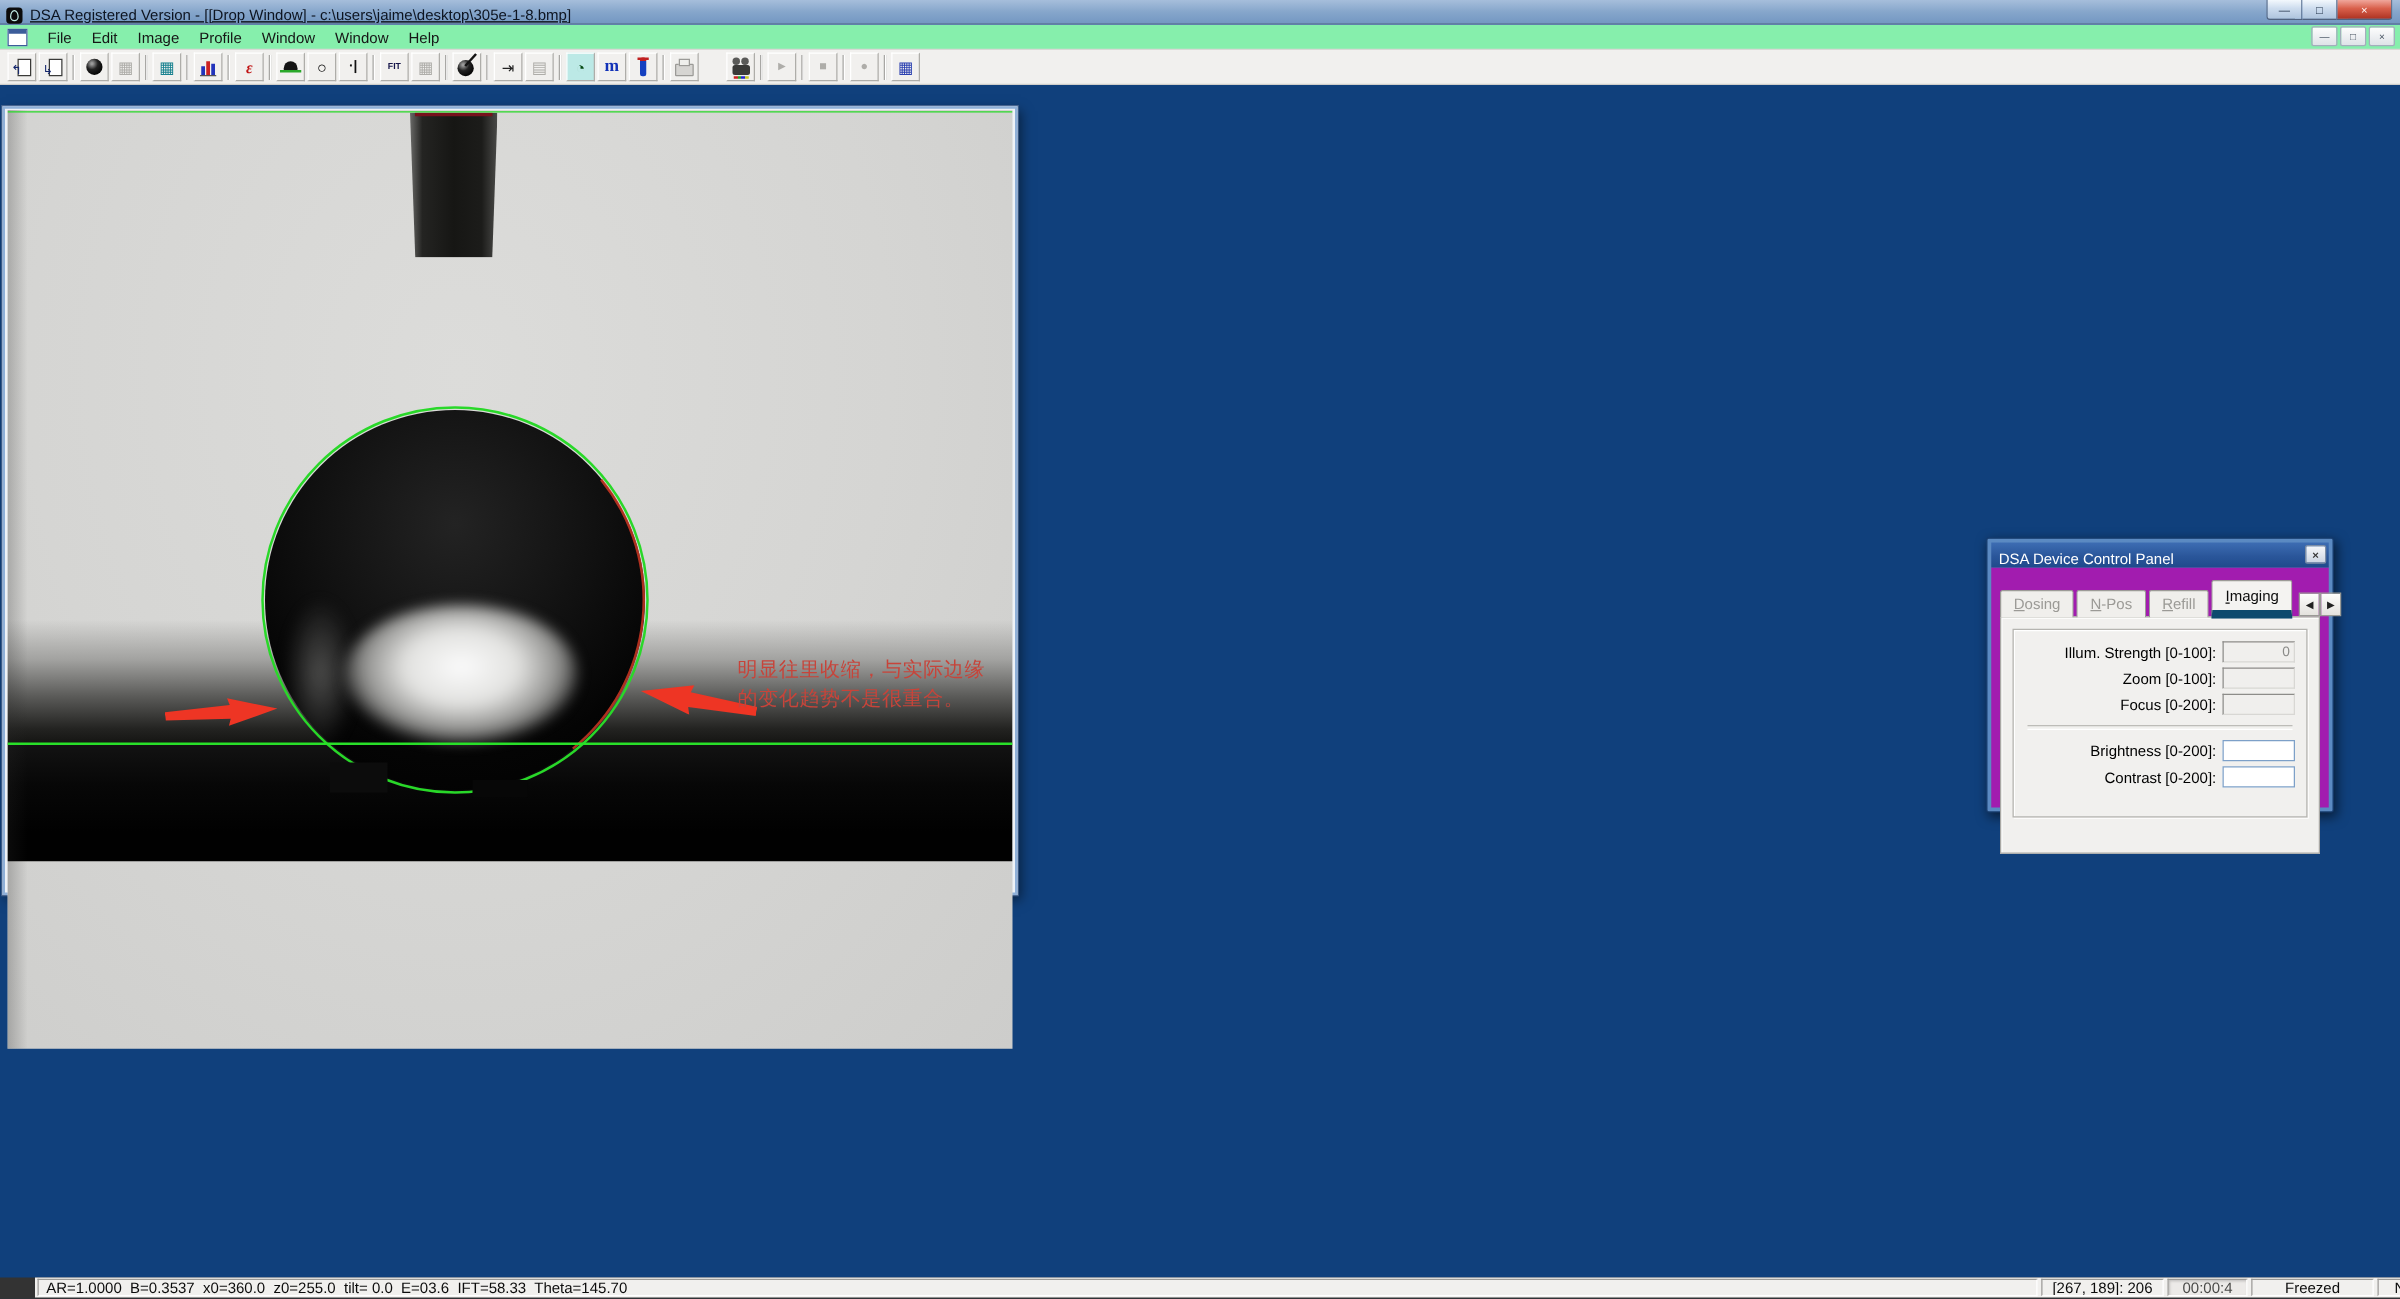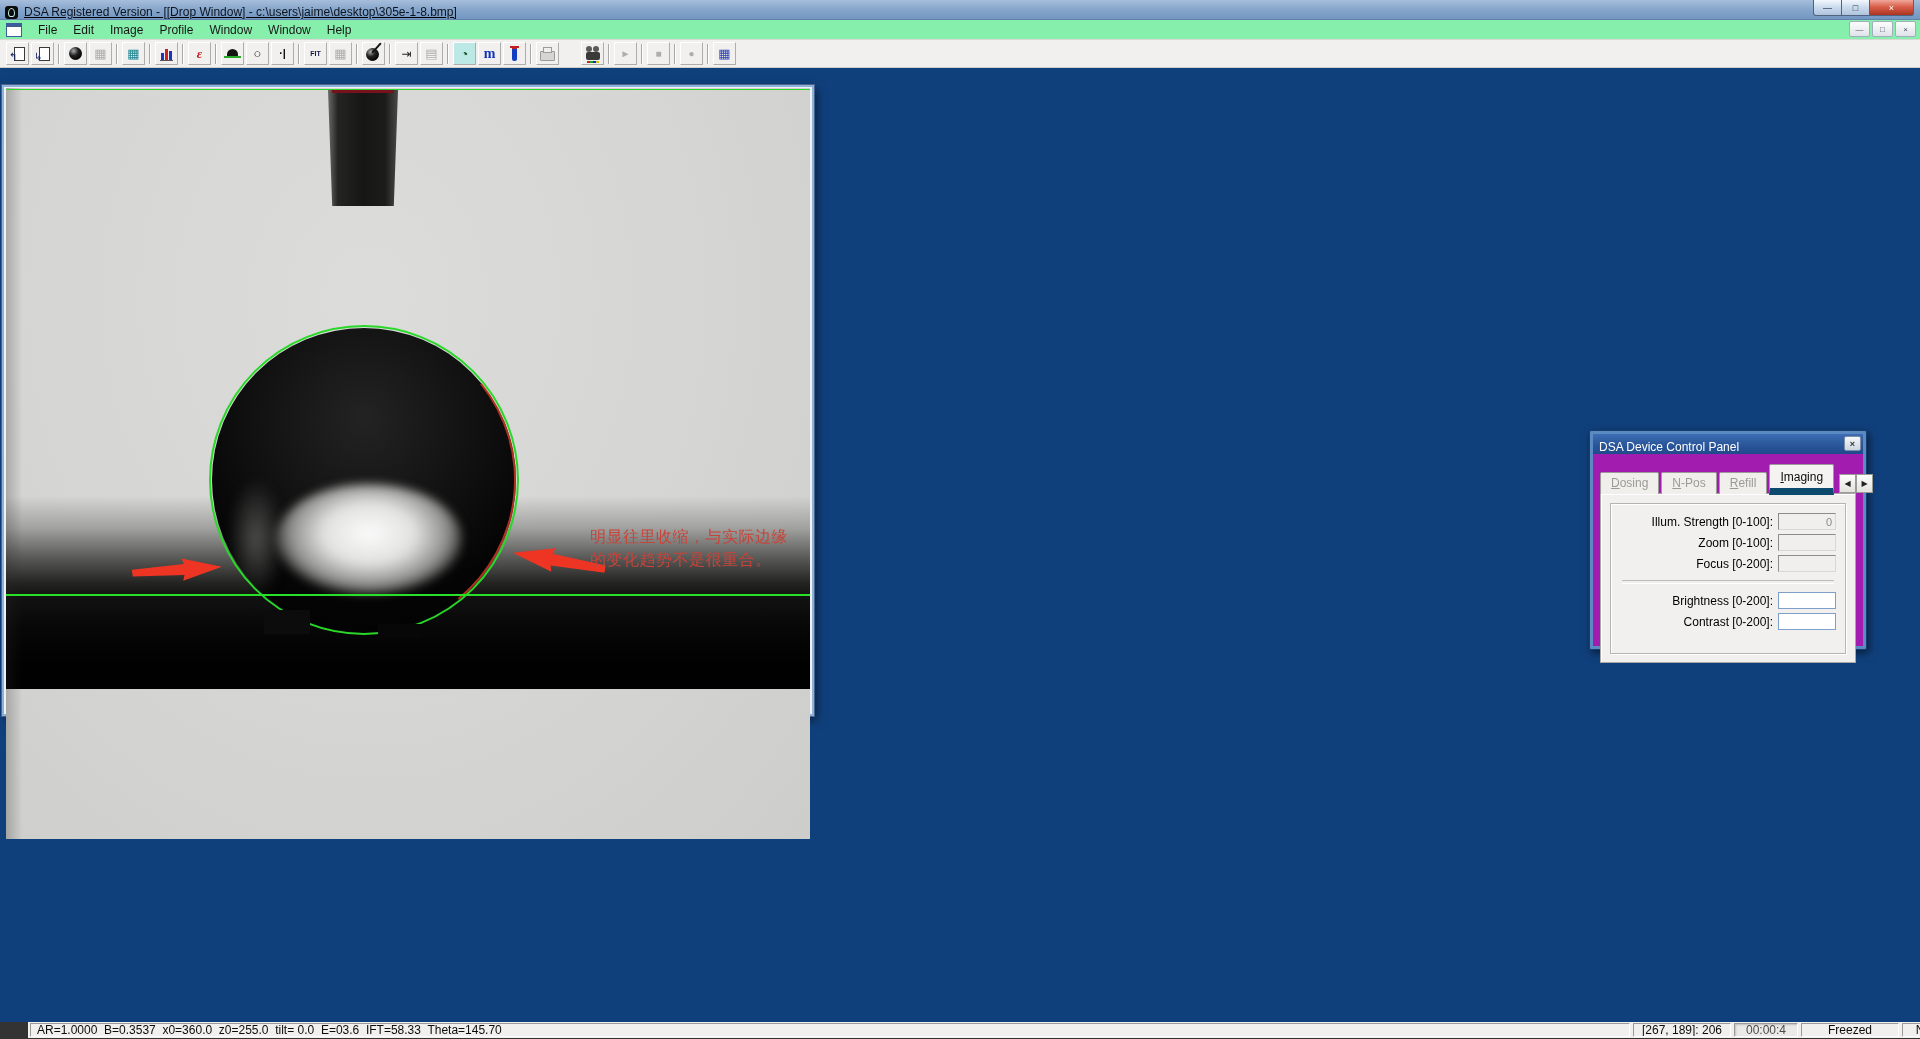--- a/index.html
+++ b/index.html
@@ -142,21 +142,21 @@
   .pbody{background:#a21caf;padding-top:10px;height:192px;box-sizing:border-box;}
   .tabs{display:flex;align-items:flex-end;margin:0 7px;position:relative;z-index:3;}
   .tab{padding:3px 10px 4px;border:1px solid #9c9b97;border-bottom:none;border-radius:2px 2px 0 0;
     background:#f0efec;color:#9b9a96;font-size:12px;margin-right:2px;white-space:nowrap;}
   .tab .hot{text-decoration:underline;}
   .tab.active{background:#f4f3f1;color:#0c0c0c;padding-top:5px;margin-bottom:-1px;border-bottom:7px solid #0c4a6e;}
   .tabspin{display:flex;margin-left:3px;margin-bottom:1px;}
   .spin{width:17px;height:19px;border:1px solid #9a9a96;background:linear-gradient(#fdfdfc,#e4e2de);
     display:flex;align-items:center;justify-content:center;font-size:8px;color:#222;box-sizing:border-box;}
   .page{position:relative;z-index:1;margin:-1px 7px 0;border:1px solid #a9a8a4;
-    box-shadow:inset 1px 1px 0 #fff;background:#f1f0ee;padding:9px 0 8px;}
+    box-shadow:inset 1px 1px 0 #fff;background:#f1f0ee;padding:9px 0 28px;}
   .gbox{margin:0 9px;border:1px solid #b5b4b0;box-shadow:inset 1px 1px 0 #fff,1px 1px 0 #fff;
     padding:9px 9px 11px;}
   .frow{display:flex;align-items:center;height:17px;margin-bottom:4px;}
   .frow label{flex:1;text-align:right;font-size:12px;color:#000;margin-right:5px;white-space:nowrap;}
   .pinput{width:58px;height:17px;box-sizing:border-box;font-size:11px;padding:0 3px;
     font-family:"Liberation Sans",sans-serif;}
   .pinput.dis{background:#f0efed;border:1px solid;border-color:#8d8c89 #d8d7d4 #d8d7d4 #8d8c89;
     color:#8a8a88;text-align:right;}
   .pinput.en{background:#fff;border:1px solid #7da0c8;color:#111;}
   .gsep{height:2px;border-top:1px solid #bdbcb8;border-bottom:1px solid #fff;margin:8px 2px;}

